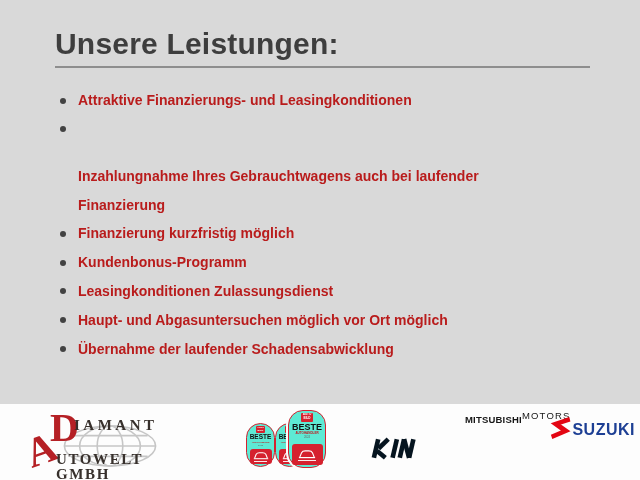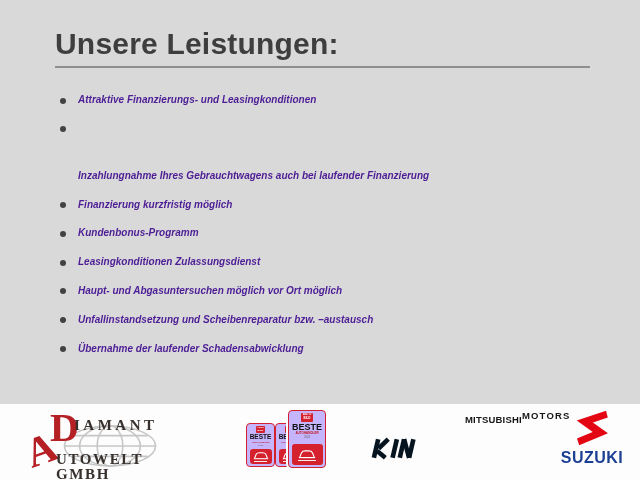--- a/index.html
+++ b/index.html
@@ -9,41 +9,41 @@
     font-family:"Liberation Sans",sans-serif;
   }
   
   .page-title{
     position:absolute;left:55px;top:26px;margin:0;
     font-size:30px;font-weight:700;color:#3e3e3e;letter-spacing:.2px;line-height:1.2;
   }
   .title-rule{position:absolute;left:55px;top:66px;width:535px;height:2px;background:#8e8e8e;}
   
   .services{position:absolute;left:56px;top:86px;width:540px;margin:0;padding:0;list-style:none;}
-  .services li{display:flex;line-height:28.8px;font-size:10px;font-weight:bold;color:#4c1d95;font-style:italic;}
+  .services li{display:flex;line-height:28.8px;font-size:14px;font-weight:bold;color:#b91c1c;}
   .services .bullet{flex:0 0 22px;width:22px;position:relative;}
   .services .bullet::after{
     content:"";position:absolute;left:4px;top:11.5px;width:6px;height:6px;border-radius:50%;background:#424242;
   }
   .services .txt{flex:1;}
   .services li.narrow .txt{max-width:432px;margin-top:47px;}
   
   .footer{position:absolute;left:0;top:404px;width:640px;height:76px;background:#fdfdfd;}
   
   .dealer{position:absolute;left:28px;top:5px;width:160px;height:68px;}
   .globe{position:absolute;left:34px;top:14px;width:96px;height:46px;}
   .d-init{position:absolute;font-family:"Liberation Serif",serif;color:#b52025;line-height:1;font-weight:bold;}
   .d-word{position:absolute;font-family:"Liberation Serif",serif;color:#37302c;line-height:1;font-weight:bold;}
   .d1{left:22px;top:-1px;font-size:40px;}
   .w1{left:46px;top:9px;font-size:15px;letter-spacing:3.5px;}
   .d2{left:-2px;top:20px;font-size:42px;transform:rotate(-20deg);}
   .w2{left:28px;top:43px;font-size:15px;letter-spacing:1.6px;}
   
   .badge{
-    position:absolute;background:#c4b5fd;border:1px solid #d5212e;border-radius:4px;
+    position:absolute;background:#5eead4;border:1px solid #d5212e;border-radius:15px;
     box-sizing:border-box;display:flex;flex-direction:column;align-items:center;
   }
   .badge .mini{background:#d5212e;color:#fff;border-radius:1px;text-align:center;font-weight:bold;overflow:hidden;}
   .badge .b-title{font-weight:bold;color:#121212;line-height:1.05;}
   .badge .b-sub{font-weight:bold;color:#c3161c;line-height:1.2;}
   .badge .b-year{color:#666;line-height:1.2;}
   .badge .b-red{
     background:#d5212e;border-radius:3px;width:calc(100% - 5px);
     margin-top:auto;margin-bottom:2px;display:flex;flex-direction:column;align-items:center;justify-content:center;gap:1px;
   }
@@ -61,22 +61,22 @@
   .badge.large .b-red{height:21px;}
   .b1{left:246px;top:19px;}
   .b2{left:275px;top:19px;}
   .b3{left:288px;top:6px;}
   .footbar{background:#fff;opacity:.9;height:1px;width:60%;}
   
   .kia{position:absolute;left:355px;top:33px;width:78px;height:23px;}
   .mitsubishi{position:absolute;left:465px;top:7px;width:78px;display:flex;}
   .mitsubishi svg{width:37px;height:32px;}
   .mmk{font-weight:bold;color:#161616;font-size:9.5px;line-height:1.15;margin-top:4px;letter-spacing:.2px;}
-  .mmk2{font-weight:bold;color:#161616;font-size:9.5px;line-height:1.15;letter-spacing:1.2px;}
-  .suzuki{position:absolute;left:549px;top:5px;width:86px;display:flex;flex-direction:column;align-items:center;}
+  .mmk2{font-weight:normal;color:#161616;font-size:9.5px;line-height:1.15;letter-spacing:1.2px;}
+  .suzuki{position:absolute;left:549px;top:5px;width:86px;display:flex;flex-direction:row;align-items:center;}
   .suzuki svg{width:37px;height:38px;}
   .szk{font-weight:bold;color:#1d3f94;font-size:16px;letter-spacing:.5px;margin-top:3px;line-height:1;}
 </style>
 </head>
 <body>
 
 <div class="stage">
 
   <h1 class="page-title">Unsere Leistungen:</h1>
   <div class="title-rule"></div>
@@ -98,24 +98,20 @@
         <span class="bullet"></span>
         <span class="txt">Kundenbonus-Programm</span>
       </li>
     <li>
         <span class="bullet"></span>
         <span class="txt">Leasingkonditionen Zulassungsdienst</span>
       </li>
     <li>
         <span class="bullet"></span>
         <span class="txt">Haupt- und Abgasuntersuchen möglich vor Ort möglich</span>
-      </li>
-    <li>
-        <span class="bullet"></span>
-        <span class="txt">Unfallinstandsetzung und Scheibenreparatur bzw. –austausch</span>
       </li>
     <li>
         <span class="bullet"></span>
         <span class="txt">Übernahme der laufender Schadensabwicklung</span>
       </li>
   </ul>
 
   <div class="footer">
 
     <div class="dealer">

